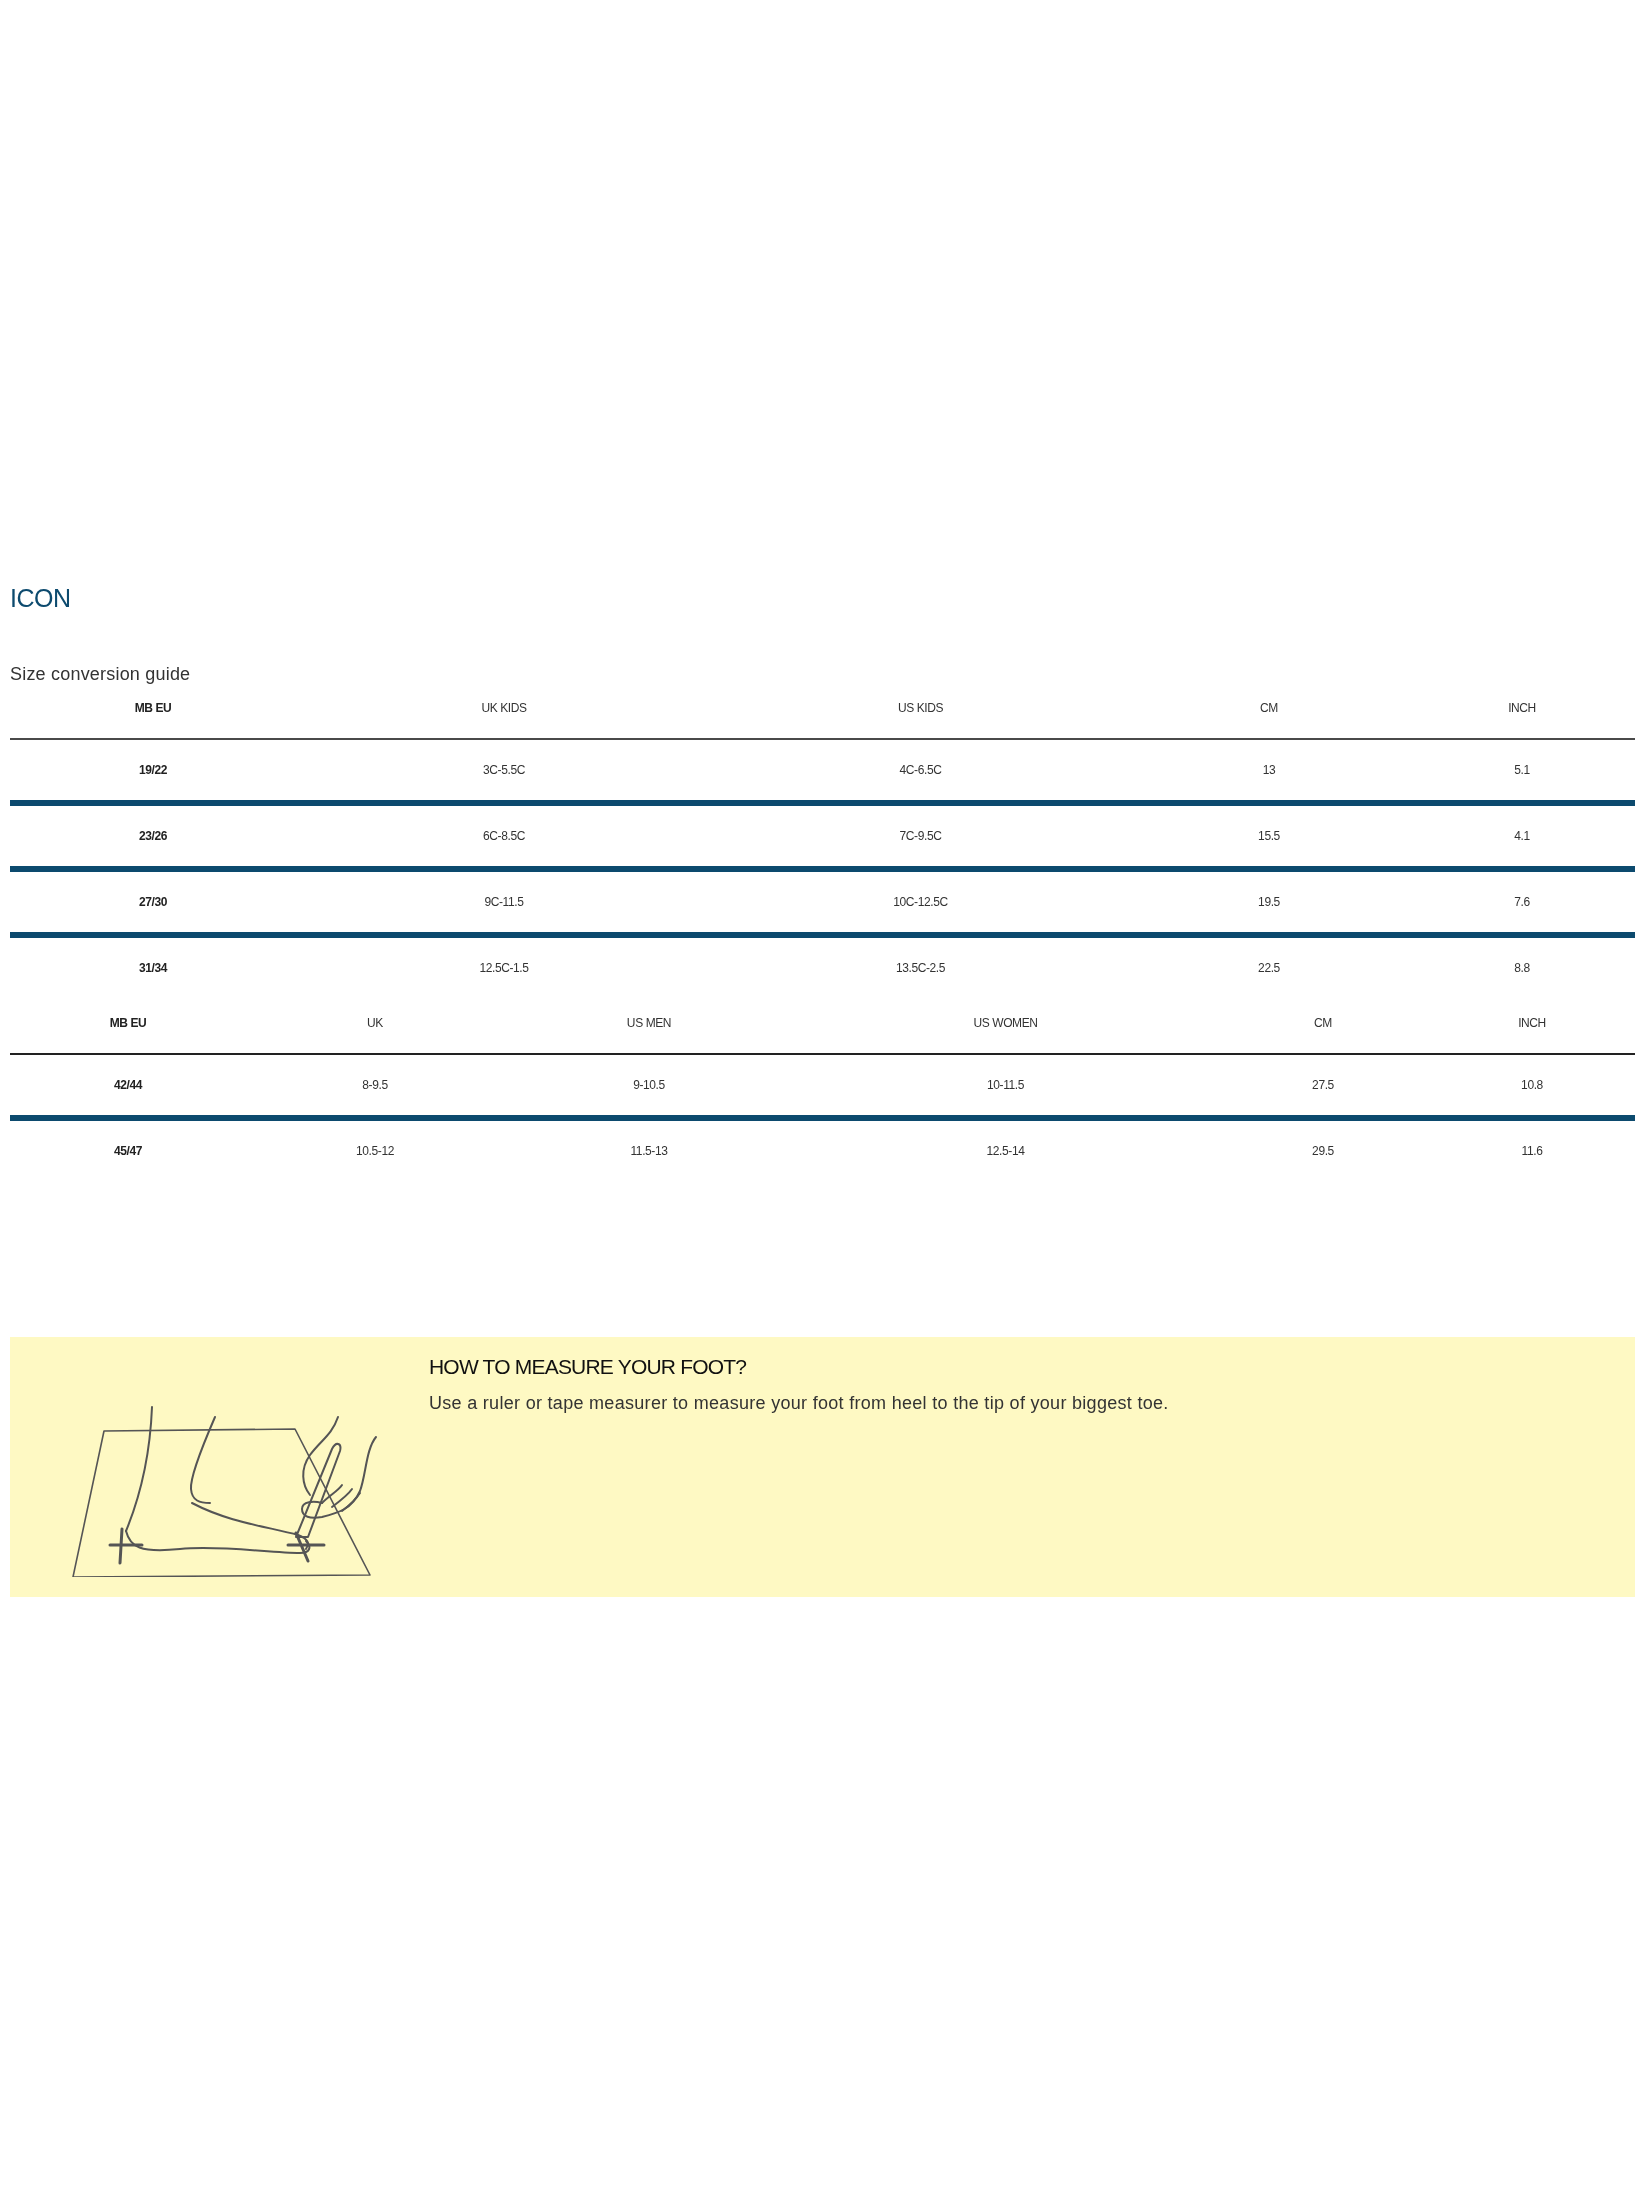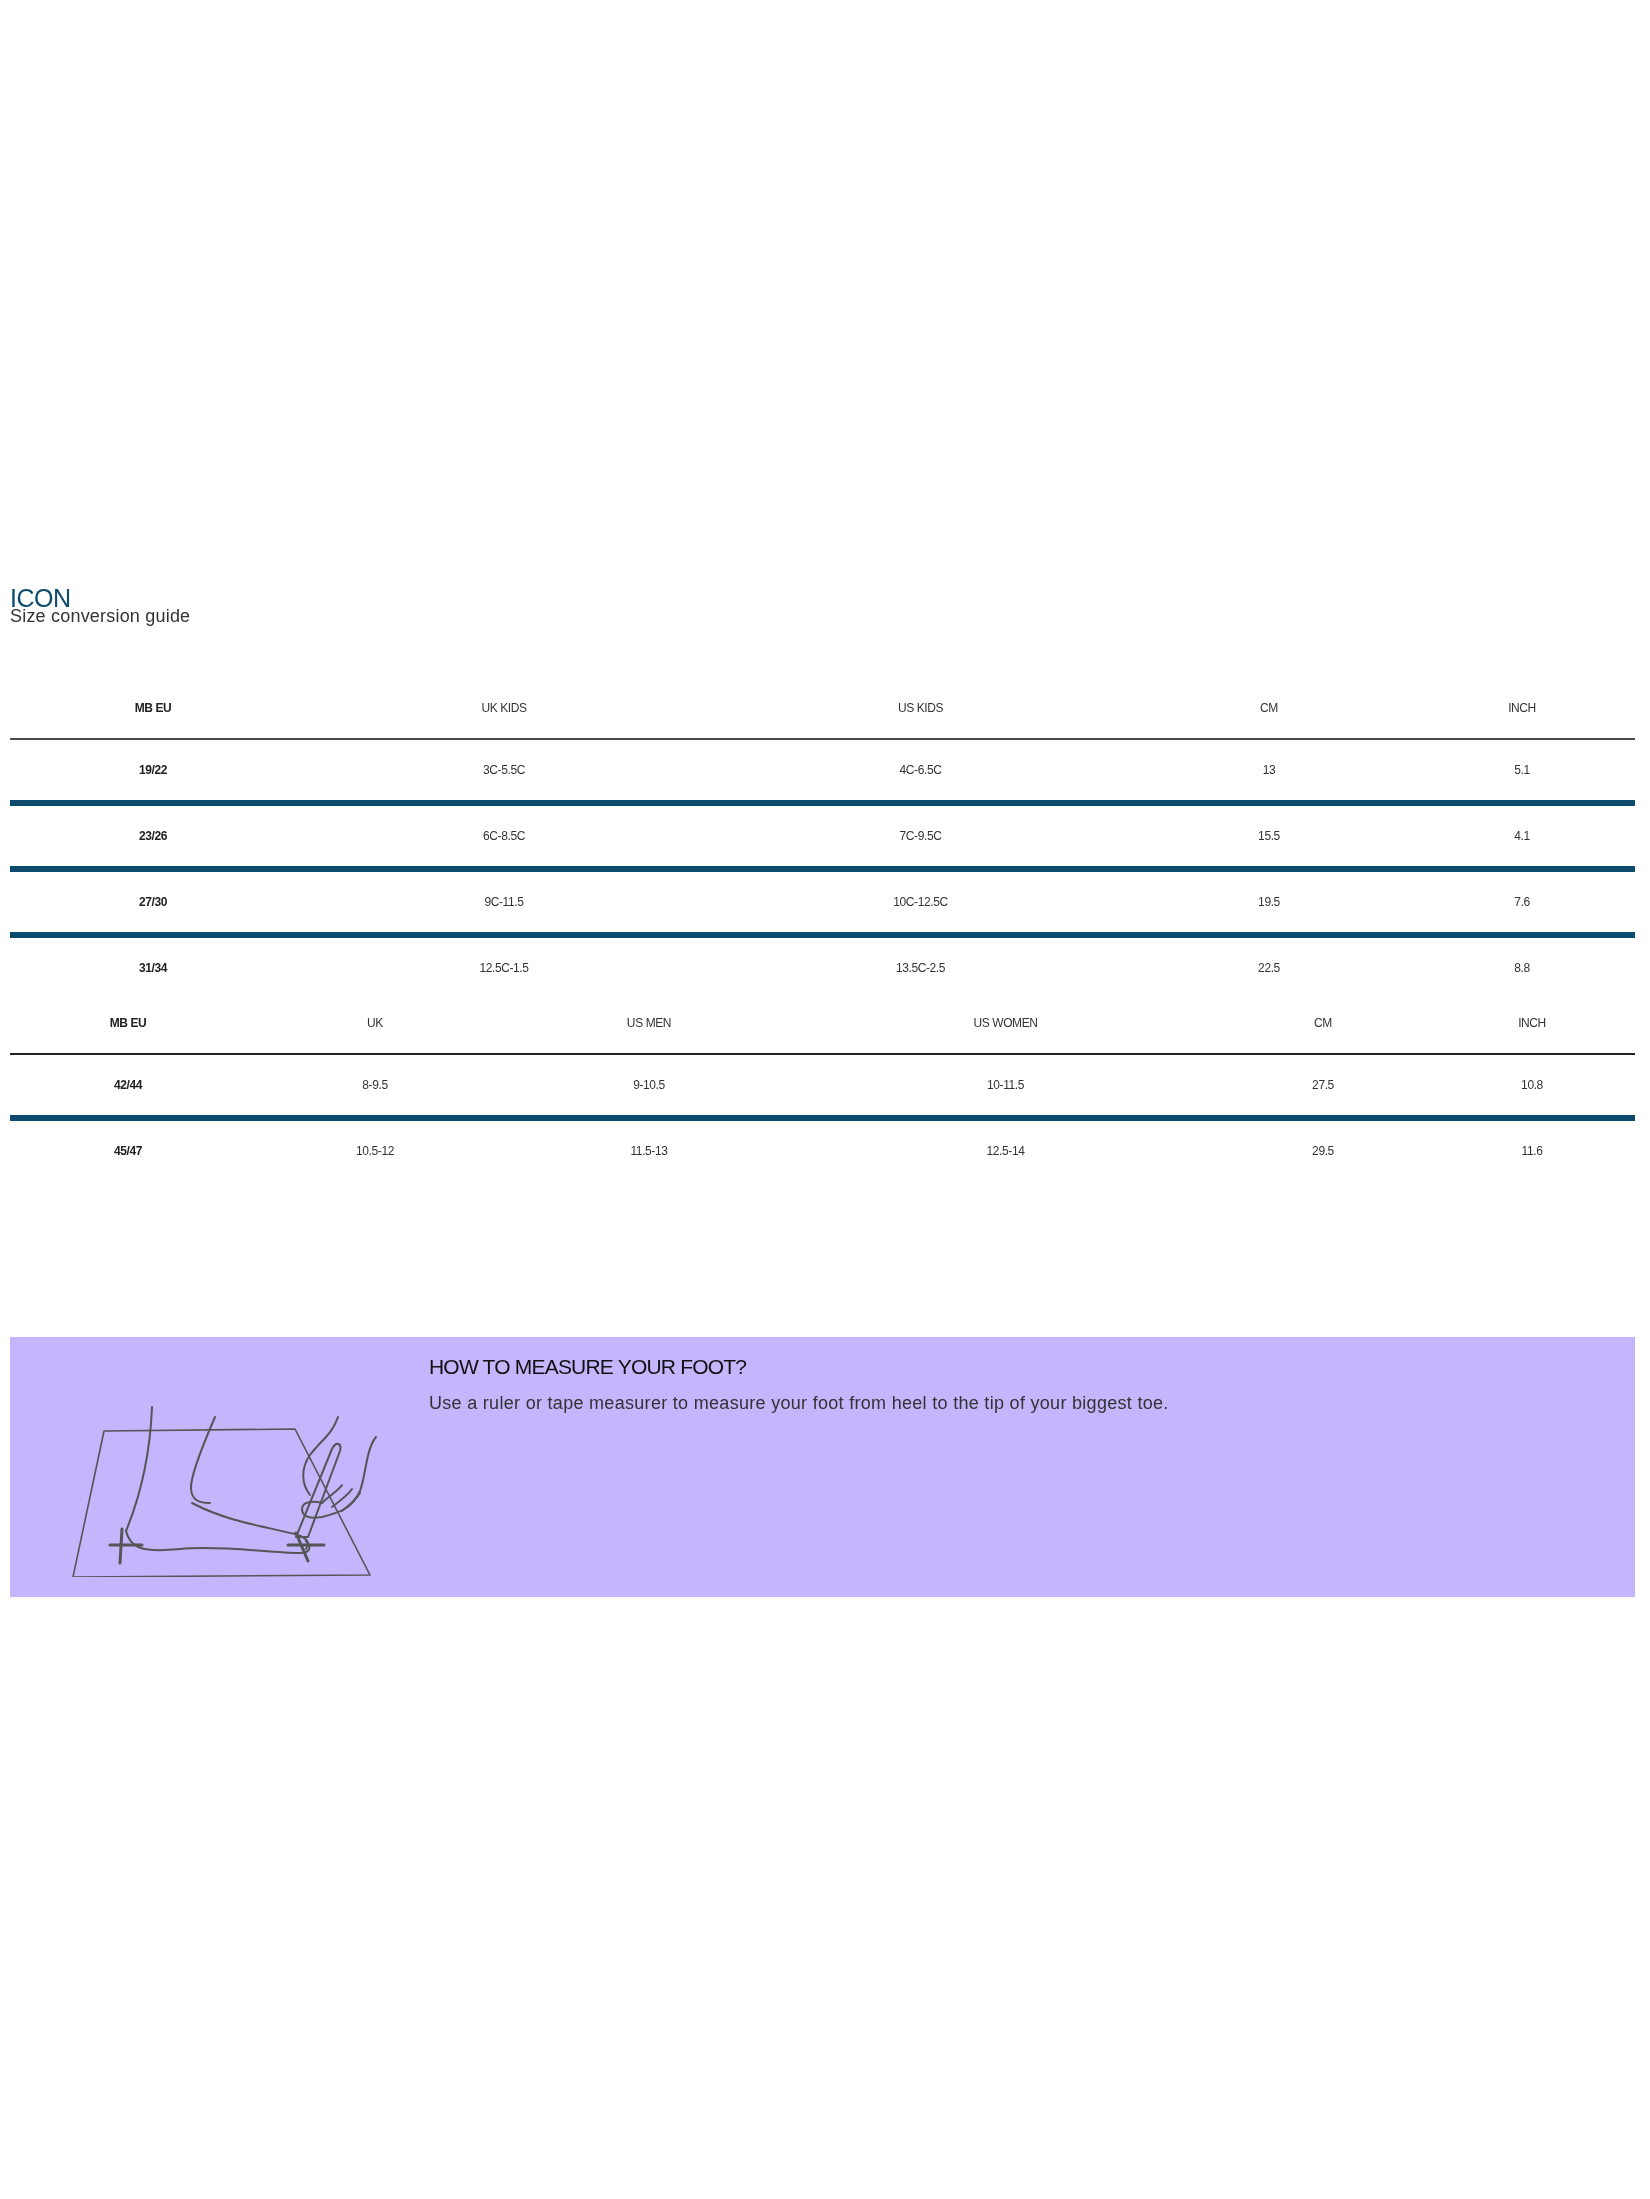--- a/index.html
+++ b/index.html
@@ -5,41 +5,41 @@
   html, body { margin: 0; padding: 0; }
   body {
     width: 1650px; height: 2199px; background: #ffffff; position: relative; overflow: hidden;
     font-family: "Liberation Sans", sans-serif; color: #333333;
   }
   .title {
     position: absolute; left: 10px; top: 584px; font-size: 25px; font-weight: 400; color: #0c4a6e;
     letter-spacing: -0.5px;
   }
   .subtitle {
-    position: absolute; left: 10px; top: 606px; font-size: 18px; color: #333333; letter-spacing: 0.2px;
+    position: absolute; left: 10px; top: 664px; font-size: 18px; color: #333333; letter-spacing: 0.2px;
   }
   .size-table {
     position: absolute; left: 10px; width: 1625px; border-collapse: collapse;
     font-size: 12px; color: #333333;
   }
   .size-table th, .size-table td {
     text-align: center; padding: 0; font-weight: 400; letter-spacing: -0.4px;
   }
   .size-table thead th { height: 60px; vertical-align: middle; }
   .size-table thead tr { border-bottom: 2px solid #4a4a4a; }
   .size-table tbody td { height: 60px; border-bottom: 6px solid #0c4a6e; }
   .size-table tbody tr:last-child td { border-bottom: none; }
   .size-table .first { font-weight: 700; color: #222222; }
   #table-kids { top: 678px; }
   #table-adults { top: 993px; }
   #table-adults thead tr { border-bottom: 2px solid #222222; }
 
   .measure-box {
     position: absolute; left: 10px; top: 1337px; width: 1625px; height: 260px;
-    background: #c4b5fd;
+    background: #fef9c3;
     text-align: right;
   }
   .foot-illustration { position: absolute; left: 60px; top: 40px; width: 320px; height: 200px; }
   .measure-heading {
     position: absolute; left: 419px; top: 18px; font-size: 21px; font-weight: 400; color: #111111;
     letter-spacing: -0.8px;
   }
   .measure-line {
     position: absolute; left: 419px; font-size: 18px; color: #333333; letter-spacing: 0.3px;
   }

